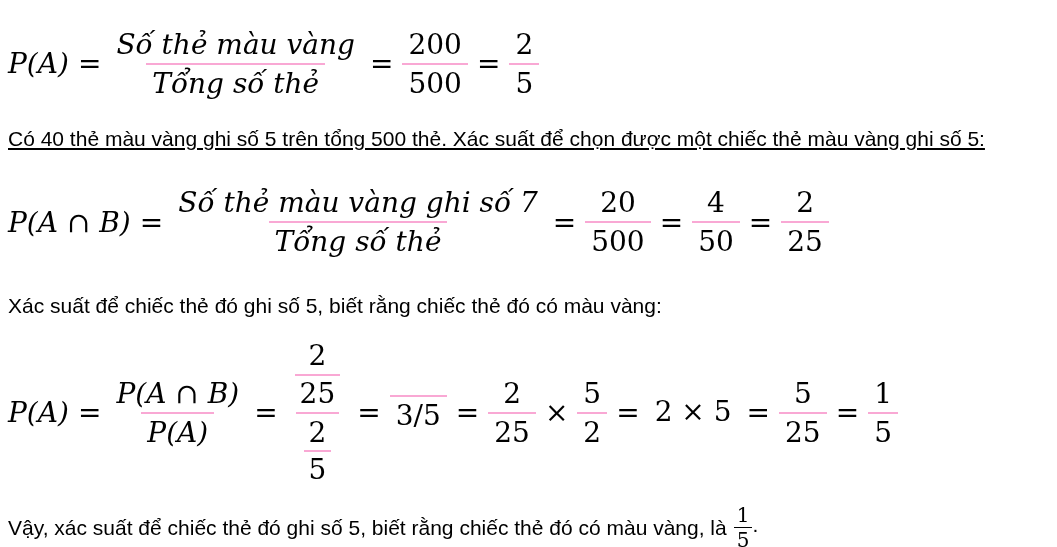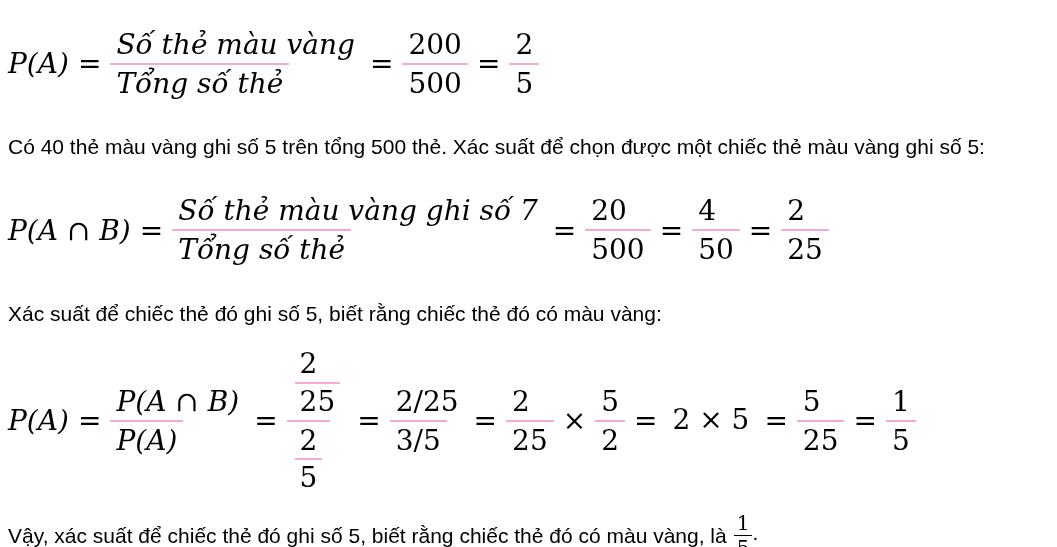--- a/index.html
+++ b/index.html
@@ -25,21 +25,21 @@
     color: #000;
     white-space: nowrap;
   }
   .mi { font-style: italic; }           
   .mn { font-style: normal; }           
   .mo { font-style: normal; margin: 0 9px; }  
 
   .frac {
     display: inline-flex;
     flex-direction: column;
-    align-items: flex-start;
+    align-items: center;
     text-align: center;
   }
   .frac > .num { display: block; padding: 0 6px 3px; }
   .frac > .den { display: block; border-top: 2px solid #f9a8d4; padding: 3px 6px 0; }
 
   
   .frac > .num.wrap, .frac > .den.wrap { padding-left: 8px; padding-right: 8px; }
   .frac .frac > .num { padding: 0 5px 2px; }
   .frac .frac > .den { padding: 2px 5px 0; }
 
@@ -48,21 +48,21 @@
   .f3 { margin-top: 22px; min-height: 138px; }
 
   
   .para {
     font-family: "Liberation Sans", sans-serif;
     font-size: 21px;
     line-height: 1.2;
     color: #000;
     margin: 0;
   }
-  .p1 { margin-top: 26px; }
+  .p1 { margin-top: 18px; text-decoration: underline; }
   .p2 { margin-top: 22px; }
   .p3 { margin-top: 18px; display: flex; align-items: center; }
 
   
   .inline-frac {
     display: inline-flex;
     flex-direction: column;
     align-items: center;
     font-family: "DejaVu Serif", serif;
     font-size: 20px;
@@ -142,21 +142,20 @@
       </span>
       <span class="den wrap">
         <span class="frac">
           <span class="num mn">2</span>
           <span class="den mn">5</span>
         </span>
       </span>
     </span>
     <span class="mo">=</span>
     <span class="frac">
-      <span class="num mn">2/25</span>
       <span class="den mn">3/5</span>
     </span>
     <span class="mo">=</span>
     <span class="frac">
       <span class="num mn">2</span>
       <span class="den mn">25</span>
     </span>
     <span class="mo">×</span>
     <span class="frac">
       <span class="num mn">5</span>

